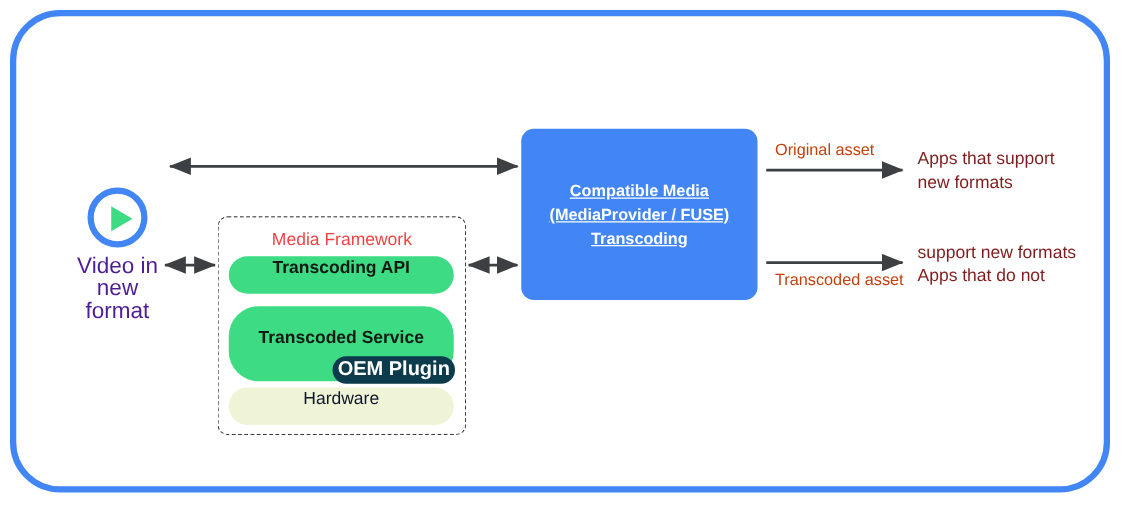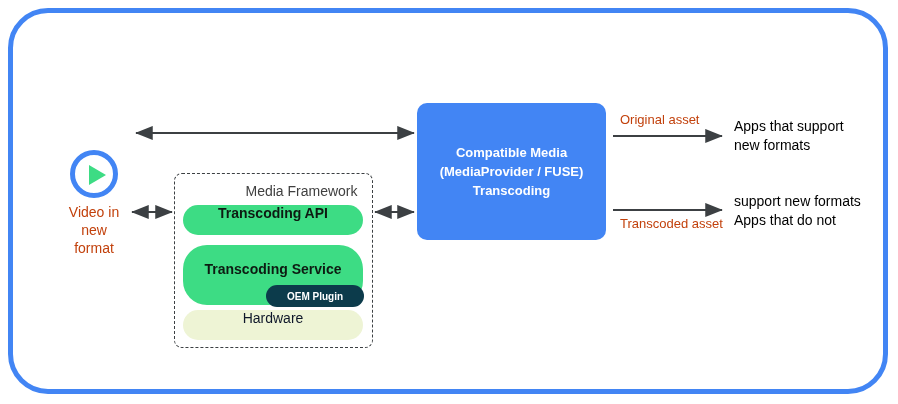--- a/index.html
+++ b/index.html
@@ -21,32 +21,32 @@
     background:#ffffff;
   }
   .play-icon .tri{
     position:absolute;left:14px;top:10px;width:0;height:0;
     border-left:17px solid #3ddc84;
     border-top:10px solid transparent;
     border-bottom:10px solid transparent;
   }
   .video-label{
     position:absolute;left:44px;top:203px;width:100px;
-    text-align:center;font-size:14px;line-height:18px;color:#c2410c;
+    text-align:center;font-size:18px;line-height:18px;color:#4c1d95;
   }
 
   
   .framework-box{
     position:absolute;left:174px;top:173px;width:199px;height:175px;
     box-sizing:border-box;border:1.5px dashed #3c4043;border-radius:8px;
     background:transparent;
   }
   .framework-title{
     position:absolute;left:174px;top:183px;width:199px;text-align:center;
-    font-size:14px;color:#404040;padding-left:28px;
+    font-size:14px;color:#ef4444;
   }
 
   .pill{
     position:absolute;display:flex;align-items:flex-start;justify-content:center;
     border-radius:24px;box-sizing:border-box;text-align:center;
   }
   .pill-api{
     left:183px;top:205px;width:180px;height:30px;background:#3ddc84;
     font-size:14px;font-weight:bold;color:#0d1b12;
   }
@@ -56,41 +56,41 @@
     align-items:flex-start;padding-top:16px;
   }
   .pill-hardware{
     left:183px;top:310px;width:180px;height:30px;background:#eef4d5;
     font-size:14px;color:#0f172a;
   }
   .chip-oem{
     position:absolute;left:266px;top:285px;width:98px;height:22px;
     background:#0c3b4b;border-radius:12px;
     display:flex;align-items:center;justify-content:center;
-    font-size:10px;font-weight:bold;color:#ffffff;
+    font-size:16px;font-weight:bold;color:#ffffff;
   }
 
   
   .cmt-box{
     position:absolute;left:417px;top:103px;width:189px;height:137px;
     background:#4285f4;border-radius:10px;
     display:flex;align-items:center;justify-content:center;
     text-align:center;color:#ffffff;font-size:13px;font-weight:bold;
-    line-height:19px;padding:0 8px;box-sizing:border-box;
+    line-height:19px;padding:0 8px;box-sizing:border-box;text-decoration:underline;
   }
 
   
   .asset-label{
     position:absolute;font-size:13px;color:#c2410c;white-space:nowrap;
   }
   .asset-original{left:620px;top:112px;}
   .asset-transcoded{left:620px;top:216px;}
 
   .apps-label{
-    position:absolute;font-size:14px;line-height:19px;color:#000000;
+    position:absolute;font-size:14px;line-height:19px;color:#7f1d1d;
     white-space:nowrap;
   }
   .apps-support{left:734px;top:117px;}
   .apps-nosupport{left:734px;top:192px;}
 
   
   .arrows{position:absolute;left:0;top:0;width:898px;height:404px;pointer-events:none;}
 </style>
 </head>
 <body>
@@ -140,21 +140,21 @@
   </div>
 
   <div class="framework-box"></div>
   <div class="framework-title">Media Framework</div>
 
   <div class="pill pill-api">
     <span>Transcoding API</span>
   </div>
 
   <div class="pill pill-service">
-    <span>Transcoding Service</span>
+    <span>Transcoded Service</span>
   </div>
 
   <div class="chip-oem">
     <span>OEM Plugin</span>
   </div>
 
   <div class="pill pill-hardware">
     <span>Hardware</span>
   </div>
 

